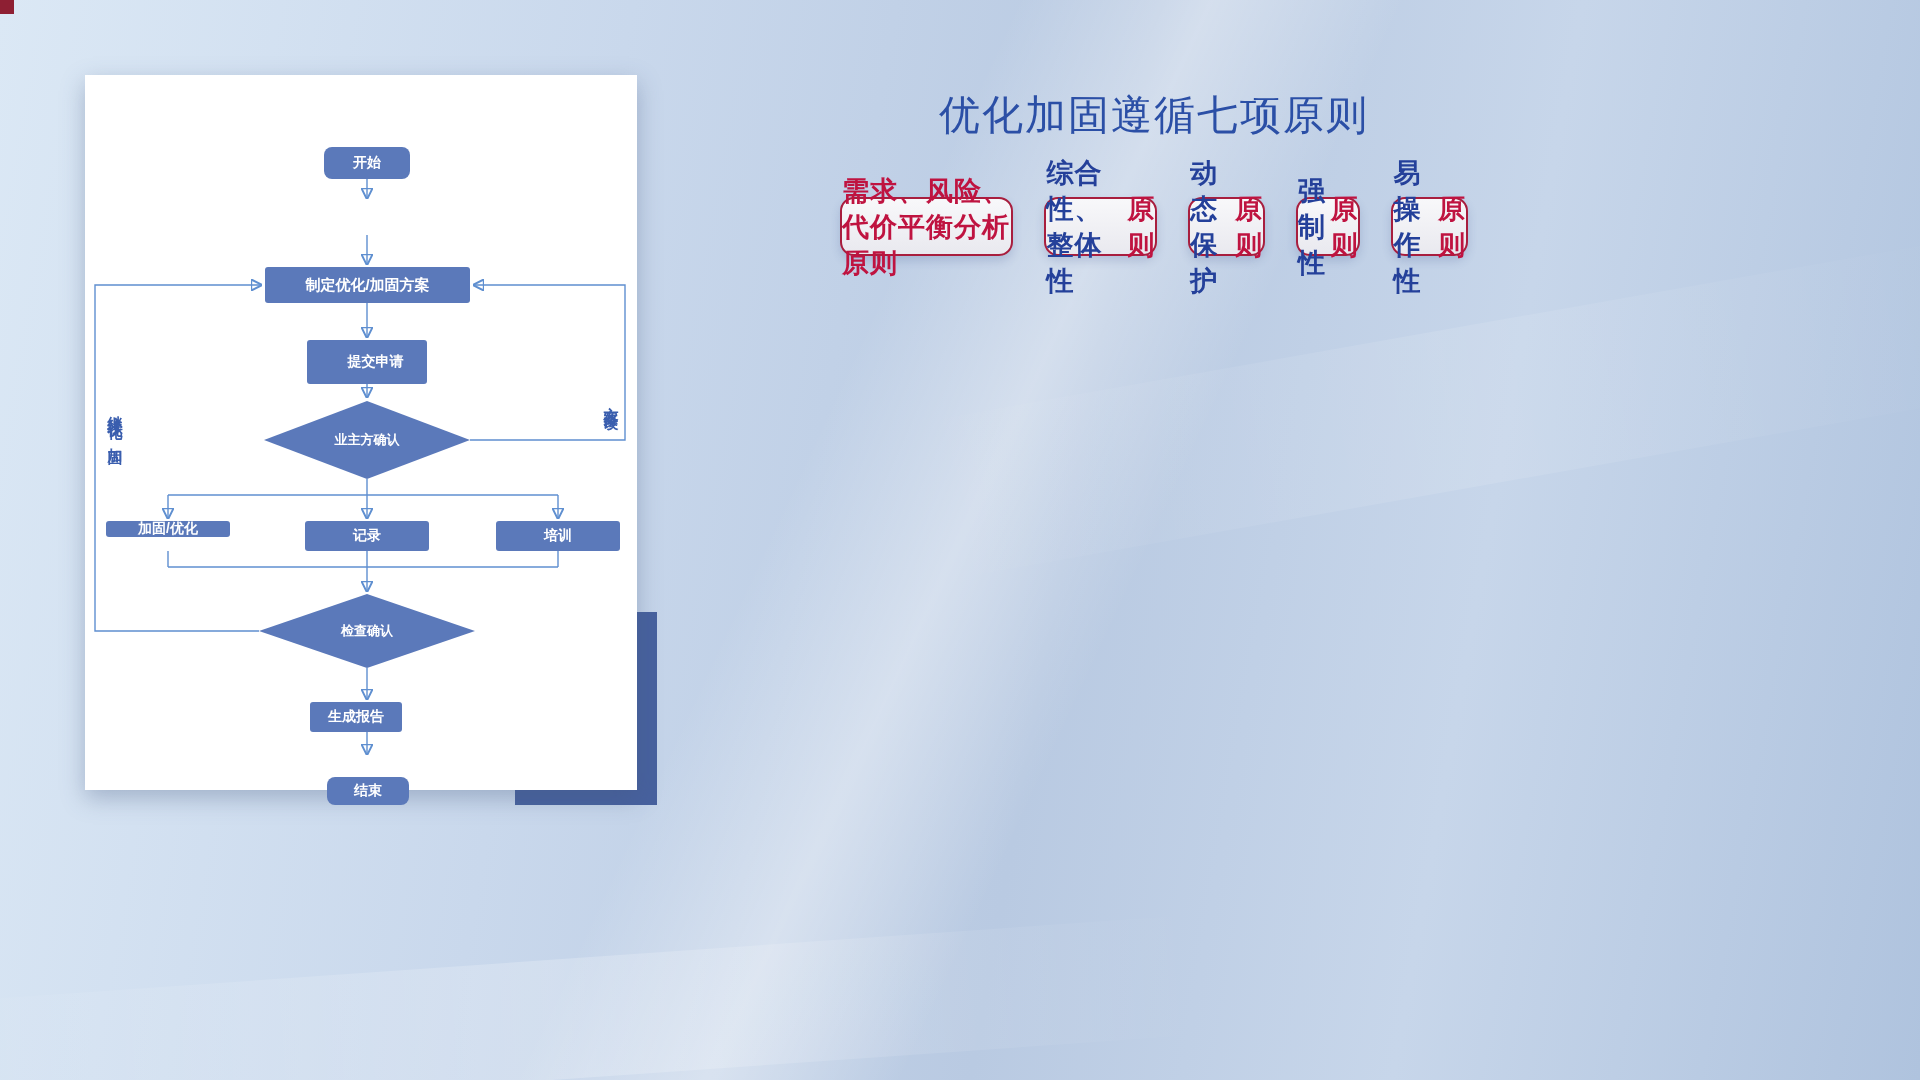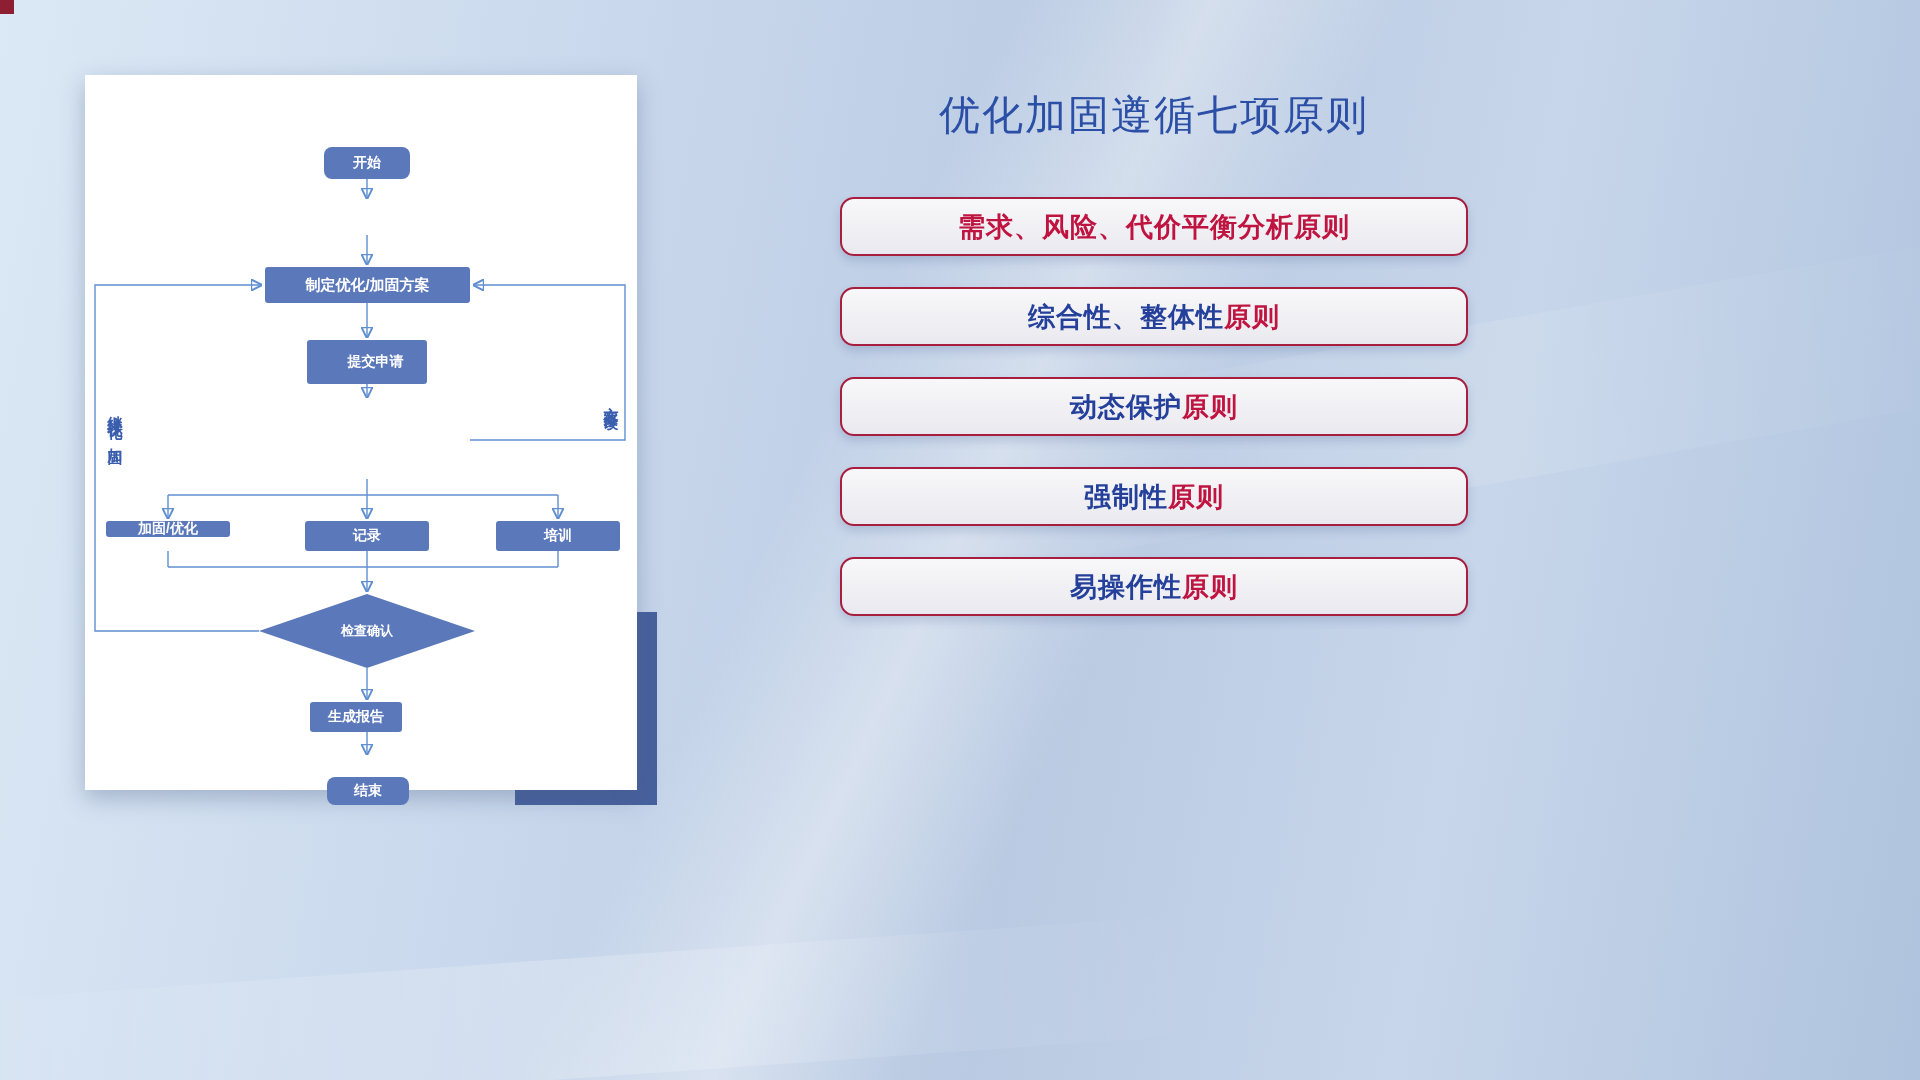--- a/index.html
+++ b/index.html
@@ -61,21 +61,21 @@
   .vlabel-right { left:516px; top:250px; height:150px; }
 
   
   .right-title {
     position:absolute; left:840px; top:88px; width:628px;
     text-align:center; font-size:41px; font-weight:normal; color:#2b4fa6;
     letter-spacing:2px;
   }
   .principles {
     position:absolute; left:840px; top:197px; width:628px;
-    display:flex; flex-direction:column; gap:31px;
+    display:flex; flex-direction:row; gap:31px;
   }
   .principle {
     height:59px; border:2px solid #a81e3e; border-radius:14px;
     background:linear-gradient(#f8f8fa,#e9e9ef);
     box-shadow:0 5px 10px rgba(60,80,140,0.20);
     display:flex; align-items:center; justify-content:center;
     font-size:27px; font-weight:bold; letter-spacing:1px;
   }
   .p-blue { color:#24409a; }
   .p-red  { color:#bf1340; }
@@ -113,20 +113,21 @@
     <path d="M282 492 V516" marker-end="url(#arr)"></path>
     <path d="M282 593 V624" marker-end="url(#arr)"></path>
     <path d="M282 657 V679" marker-end="url(#arr)"></path>
     <path d="M385 365 H540 V210 H389" marker-end="url(#arr)"></path>
     <path d="M174 556 H10 V210 H176" marker-end="url(#arr)"></path>
   </svg>
 
   <div class="node rounded n-start">开始</div>
   <div class="node rect n-plan">制定优化/加固方案</div>
   <div class="node rect n-submit">提交申请</div>
+  <div class="node diamond n-owner">业主方确认</div>
   <div class="node rect n-reinforce">加固/优化</div>
   <div class="node rect n-record">记录</div>
   <div class="node rect n-training">培训</div>
   <div class="node diamond n-check">检查确认</div>
   <div class="node rect n-report">生成报告</div>
   <div class="node rounded n-end">结束</div>
 
   <div class="vlabel vlabel-left">继续优化/加固</div>
   <div class="vlabel vlabel-right">方案修改</div>
 </div>

